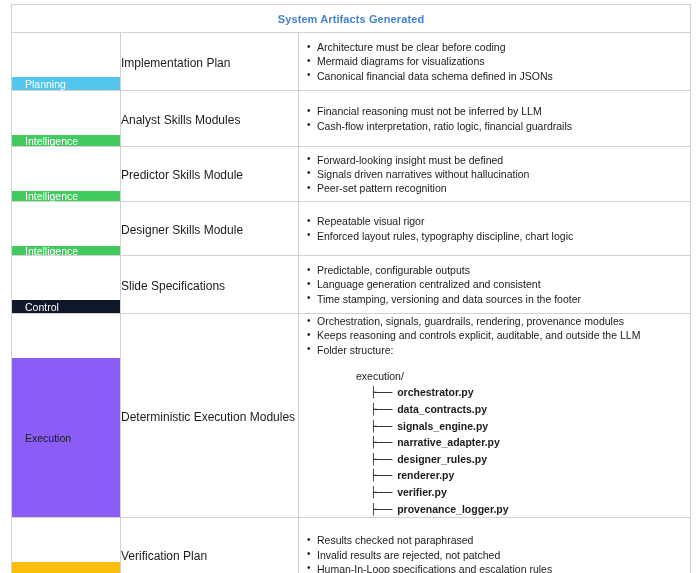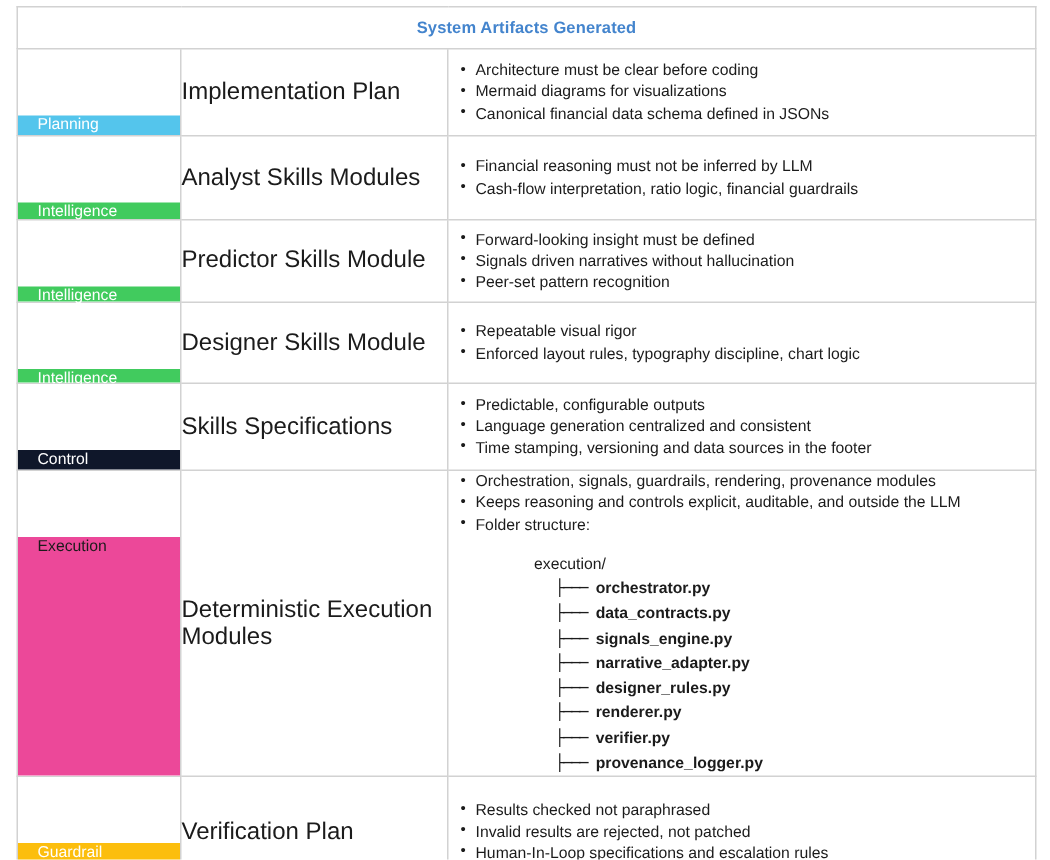--- a/index.html
+++ b/index.html
@@ -64,36 +64,36 @@
   
   .cat-cell {
     position: relative;
     padding: 0;
     border-left: 1px solid #d2d2d2;
   }
   .cat-fill {
     position: absolute;
     left: 0; top: 0; right: 0; bottom: 0;
     display: flex;
-    align-items: flex-start;
+    align-items: center;
     margin-top: 44px;
   }
   .cat-label {
     font-size: 10.5px;
     line-height: 12px;
     padding-left: 13px;
     white-space: nowrap;
   }
 
   
   .art-cell {
     padding: 0 6px 0 14px;
   }
   .art-text {
-    font-size: 16px;
+    font-size: 12px;
     color: #1b1b1b;
     line-height: 13px;
   }
 
   
   .notes-cell {
     padding: 7px 8px 7px 13px;
     vertical-align: middle;
   }
   ul.notes {
@@ -220,32 +220,32 @@
               <li>Enforced layout rules, typography discipline, chart logic</li>
             </ul>
           </td>
         </tr>
         <tr style="height: 58px;">
           <td class="cat-cell">
             <div class="cat-fill" style="background: #0f172a;">
               <span class="cat-label" style="color: rgb(255, 255, 255);">Control</span>
             </div>
           </td>
-          <td class="art-cell"><span class="art-text">Skills Specifications</span></td>
+          <td class="art-cell"><span class="art-text">Slide Specifications</span></td>
           <td class="notes-cell">
             <ul class="notes">
               <li>Predictable, configurable outputs</li>
               <li>Language generation centralized and consistent</li>
               <li>Time stamping, versioning and data sources in the footer</li>
             </ul>
           </td>
         </tr>
         <tr style="height: 186px;">
           <td class="cat-cell">
-            <div class="cat-fill" style="background: #ec4899;">
+            <div class="cat-fill" style="background: #8b5cf6;">
               <span class="cat-label" style="color: rgb(27, 27, 27);">Execution</span>
             </div>
           </td>
           <td class="art-cell"><span class="art-text">Deterministic Execution Modules</span></td>
           <td class="notes-cell">
             <ul class="notes">
               <li>Orchestration, signals, guardrails, rendering, provenance modules</li>
               <li>Keeps reasoning and controls explicit, auditable, and outside the LLM</li>
               <li>Folder structure:</li>
             </ul>

